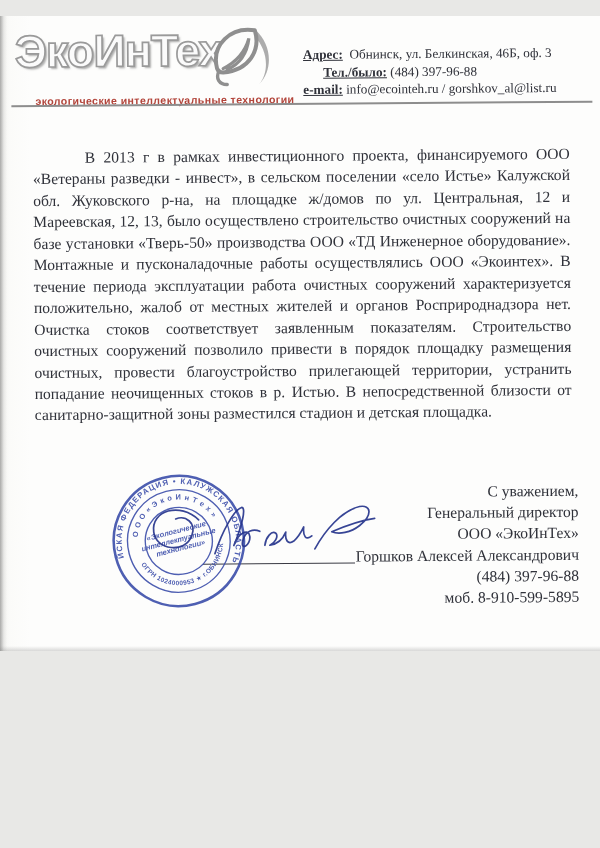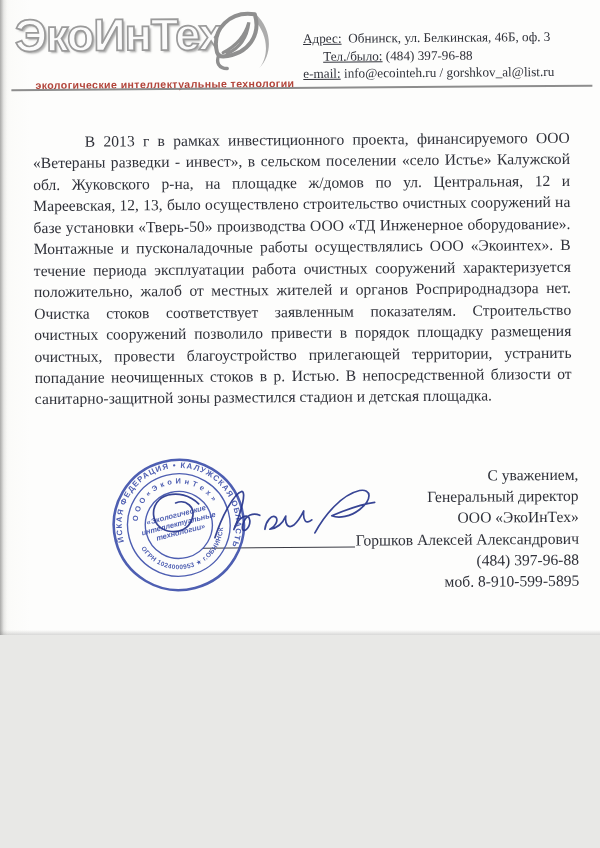--- a/index.html
+++ b/index.html
@@ -1,19 +1,19 @@
 <!DOCTYPE html>
 <html><head>
 <meta charset="utf-8">
 <style>
   html,body{margin:0;padding:0;background:#e8e8e6;}
   .page{
     position:relative;
     width:600px;height:635px;
-    margin:0 auto;
+    margin:16px auto;
     background:linear-gradient(90deg,#f2f2ef 0px,#fbfbf9 10px,#fdfdfc 30px,#fdfdfc 100%);
     overflow:hidden;
     font-family:"Liberation Serif","DejaVu Serif",serif;
     color:#30323a;
   }
   .page::before{
     content:"";position:absolute;left:0;top:0;bottom:0;width:7px;
     background:linear-gradient(90deg,rgba(100,100,100,.5),rgba(170,170,170,.18) 55%,transparent);
     z-index:10;pointer-events:none;
   }
@@ -39,21 +39,21 @@
   .tagline{
     font-family:"Liberation Sans","DejaVu Sans",sans-serif;
     font-weight:700;font-size:10.6px;letter-spacing:.4px;
     margin:-5px 0 0 20px;white-space:nowrap;
   }
 
   
   .contact{position:absolute;left:306px;top:30px;width:286px;font-size:13.2px;line-height:17.5px;}
   .contact-row{white-space:nowrap;}
   .contact-row.indent1{padding-left:20px;}
-  .clabel{font-weight:400;text-decoration:underline;text-align:right;}
+  .clabel{font-weight:700;text-decoration:underline;text-align:right;}
 
   .divider{position:absolute;left:14px;top:87px;width:581px;height:1.7px;background:#8d8d8d;}
 
   
   .body-text{
     position:absolute;left:35px;top:129px;width:537px;margin:0;
     font-size:15.6px;line-height:21.45px;text-align:justify;text-indent:52px;
   }
 
   

